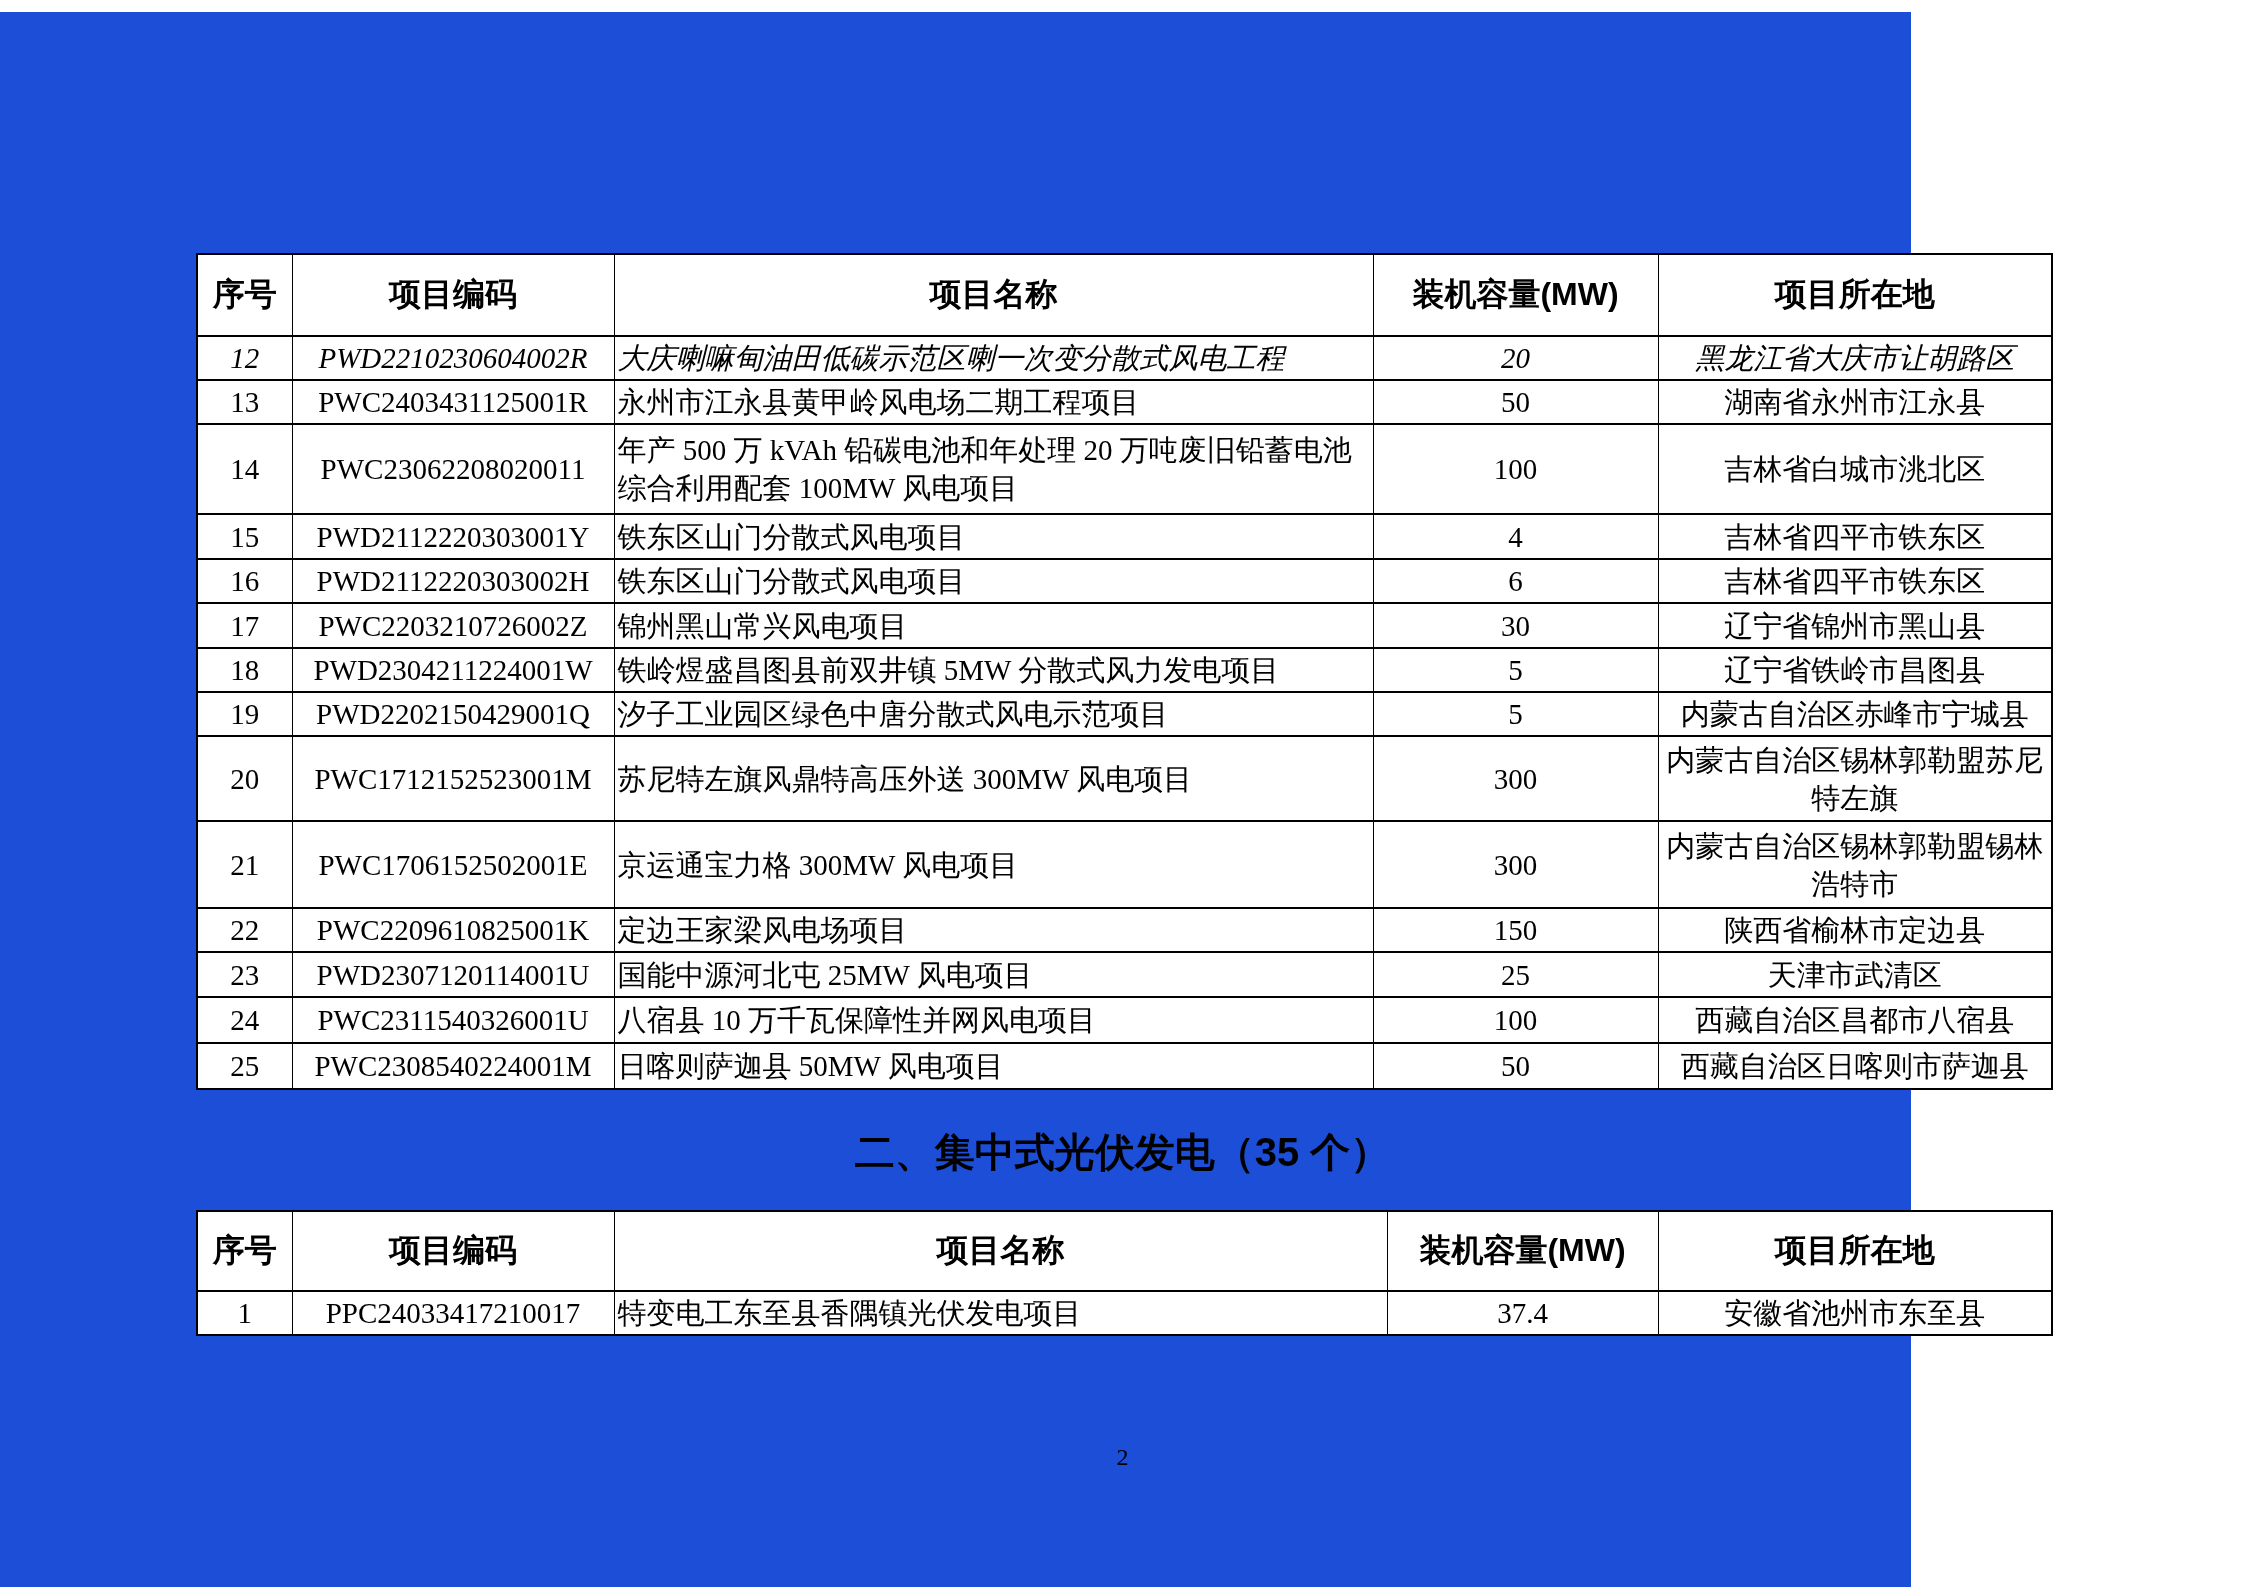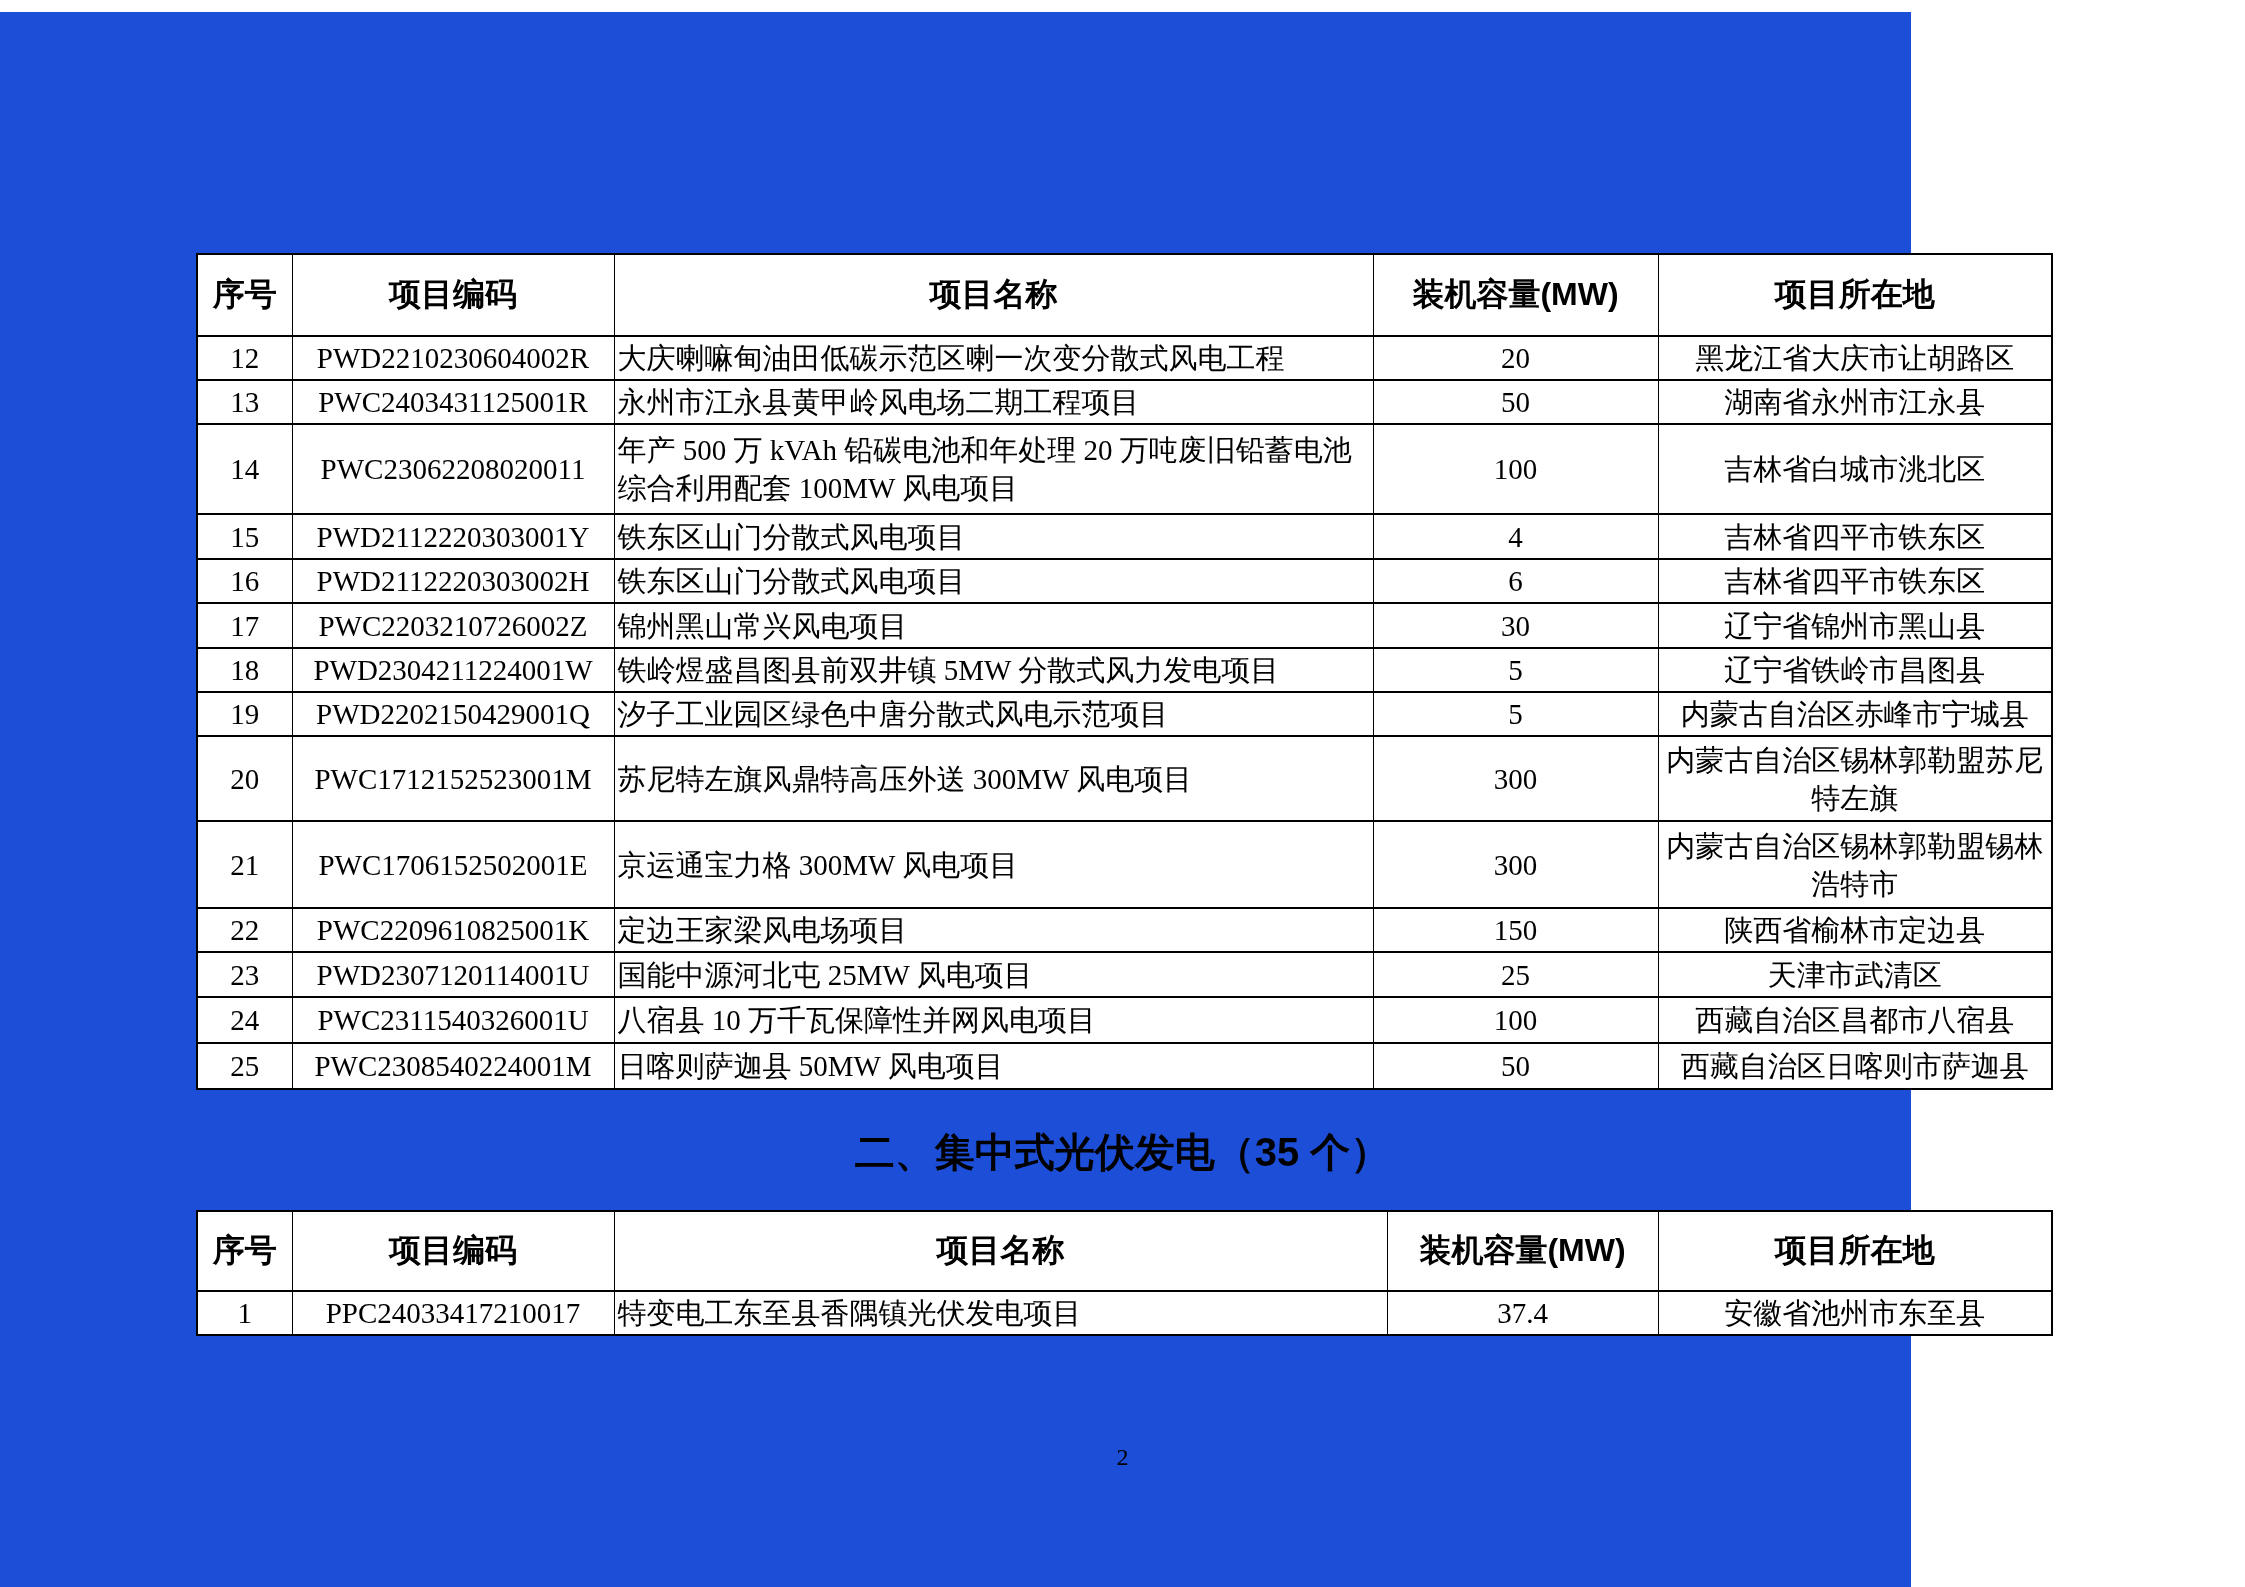--- a/index.html
+++ b/index.html
@@ -79,21 +79,21 @@
     <thead>
       <tr>
           <th>序号</th>
           <th>项目编码</th>
           <th>项目名称</th>
           <th>装机容量(MW)</th>
           <th>项目所在地</th>
         </tr>
     </thead>
     <tbody>
-        <tr style="height: 44px;">
+        <tr style="height: 44px; font-style: italic;">
           <td class="c0">12</td>
           <td class="c1">PWD2210230604002R</td>
           <td class="c2">大庆喇嘛甸油田低碳示范区喇一次变分散式风电工程</td>
           <td class="c3">20</td>
           <td class="c4">黑龙江省大庆市让胡路区</td>
         </tr>
         <tr style="height: 44px;">
           <td class="c0">13</td>
           <td class="c1">PWC2403431125001R</td>
           <td class="c2">永州市江永县黄甲岭风电场二期工程项目</td>

